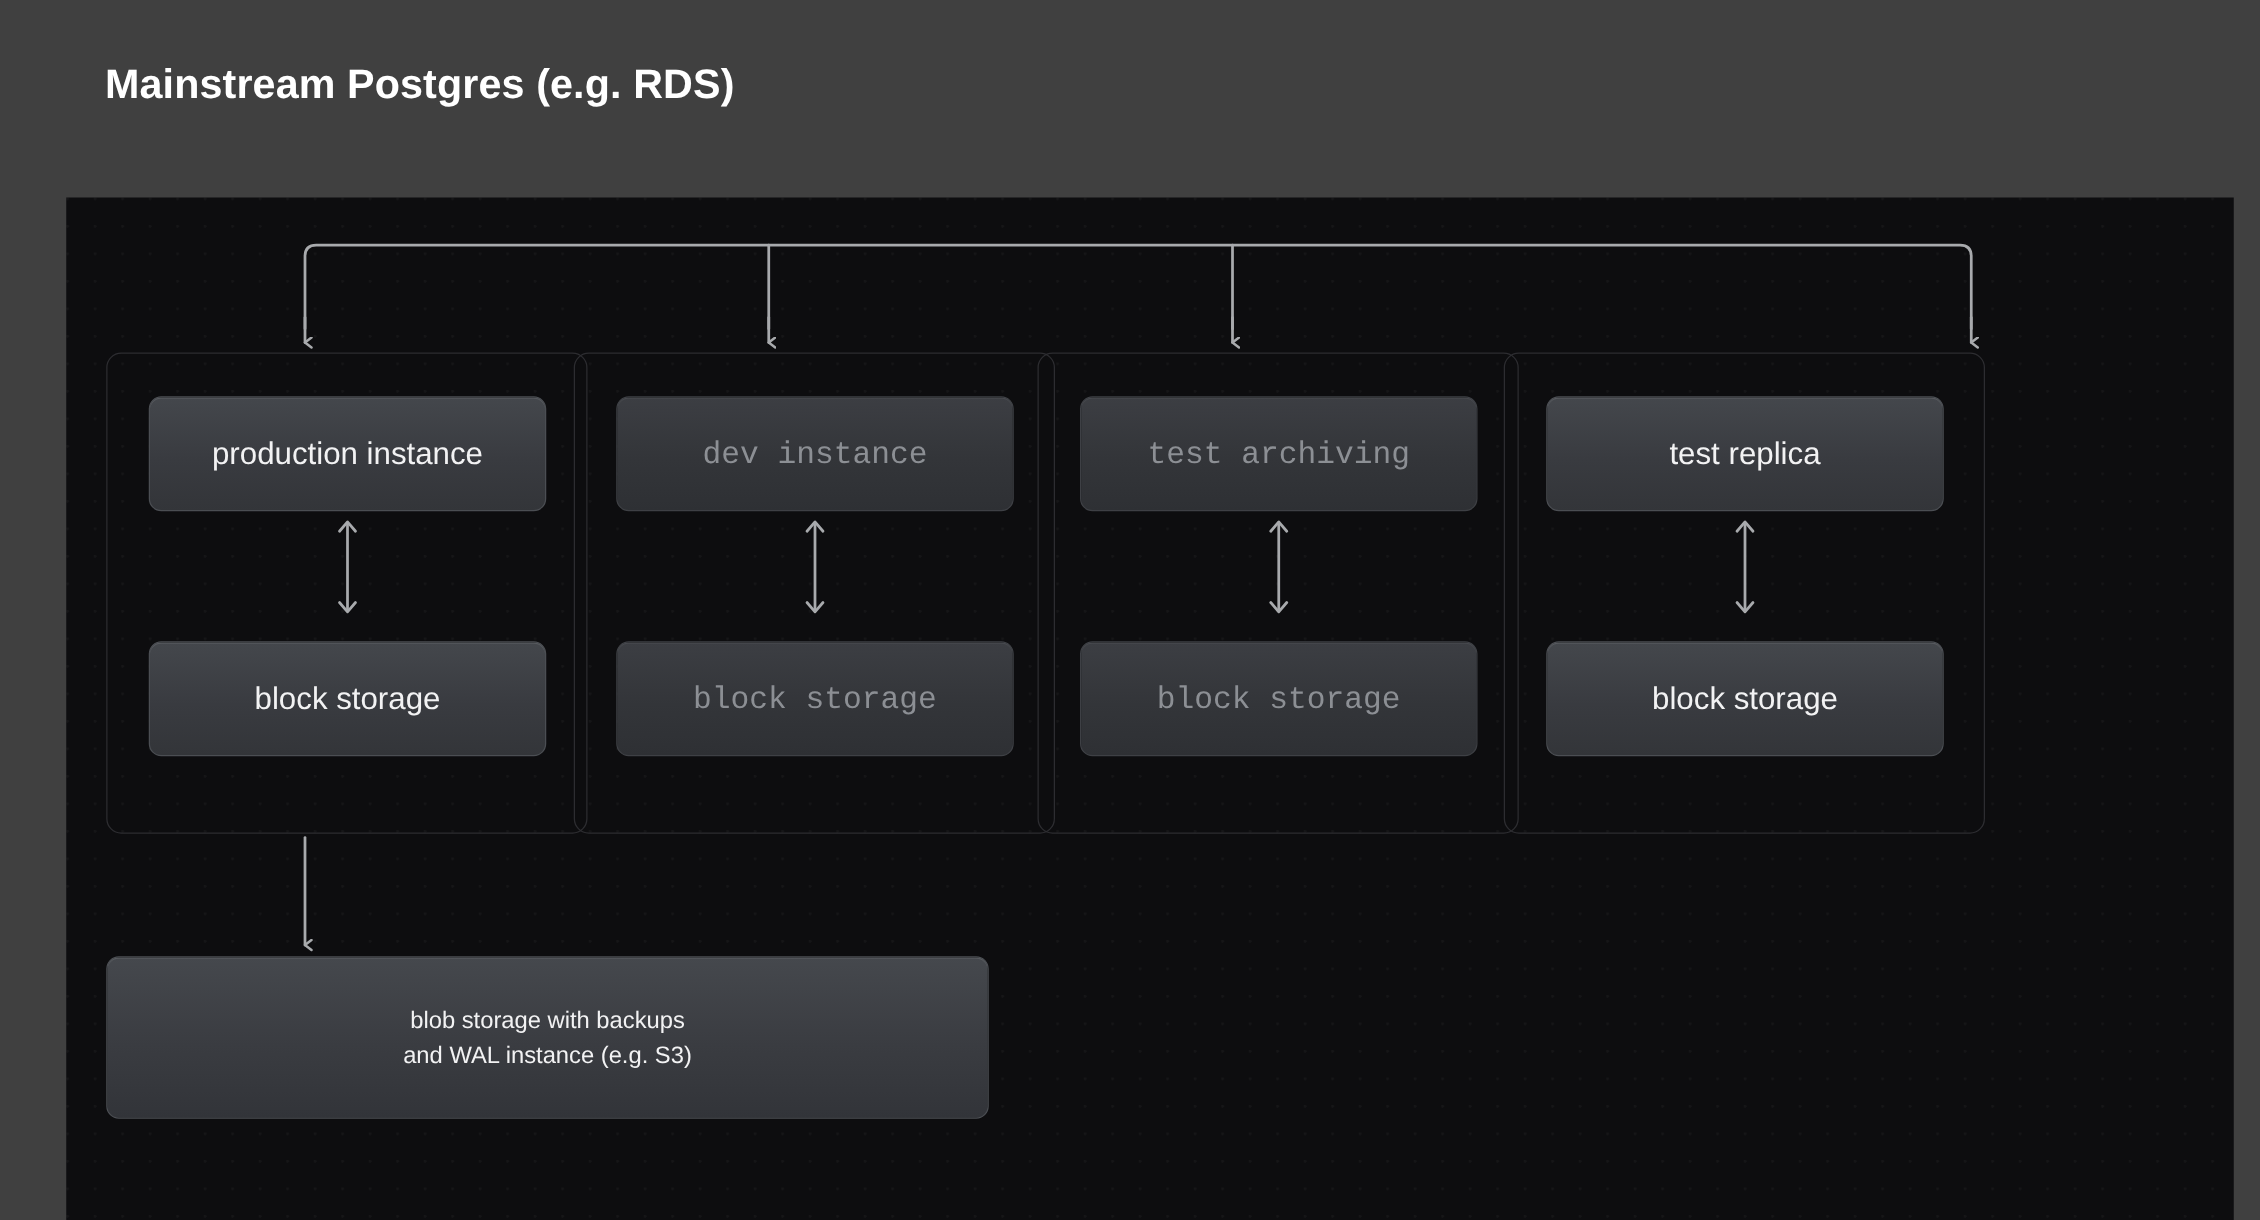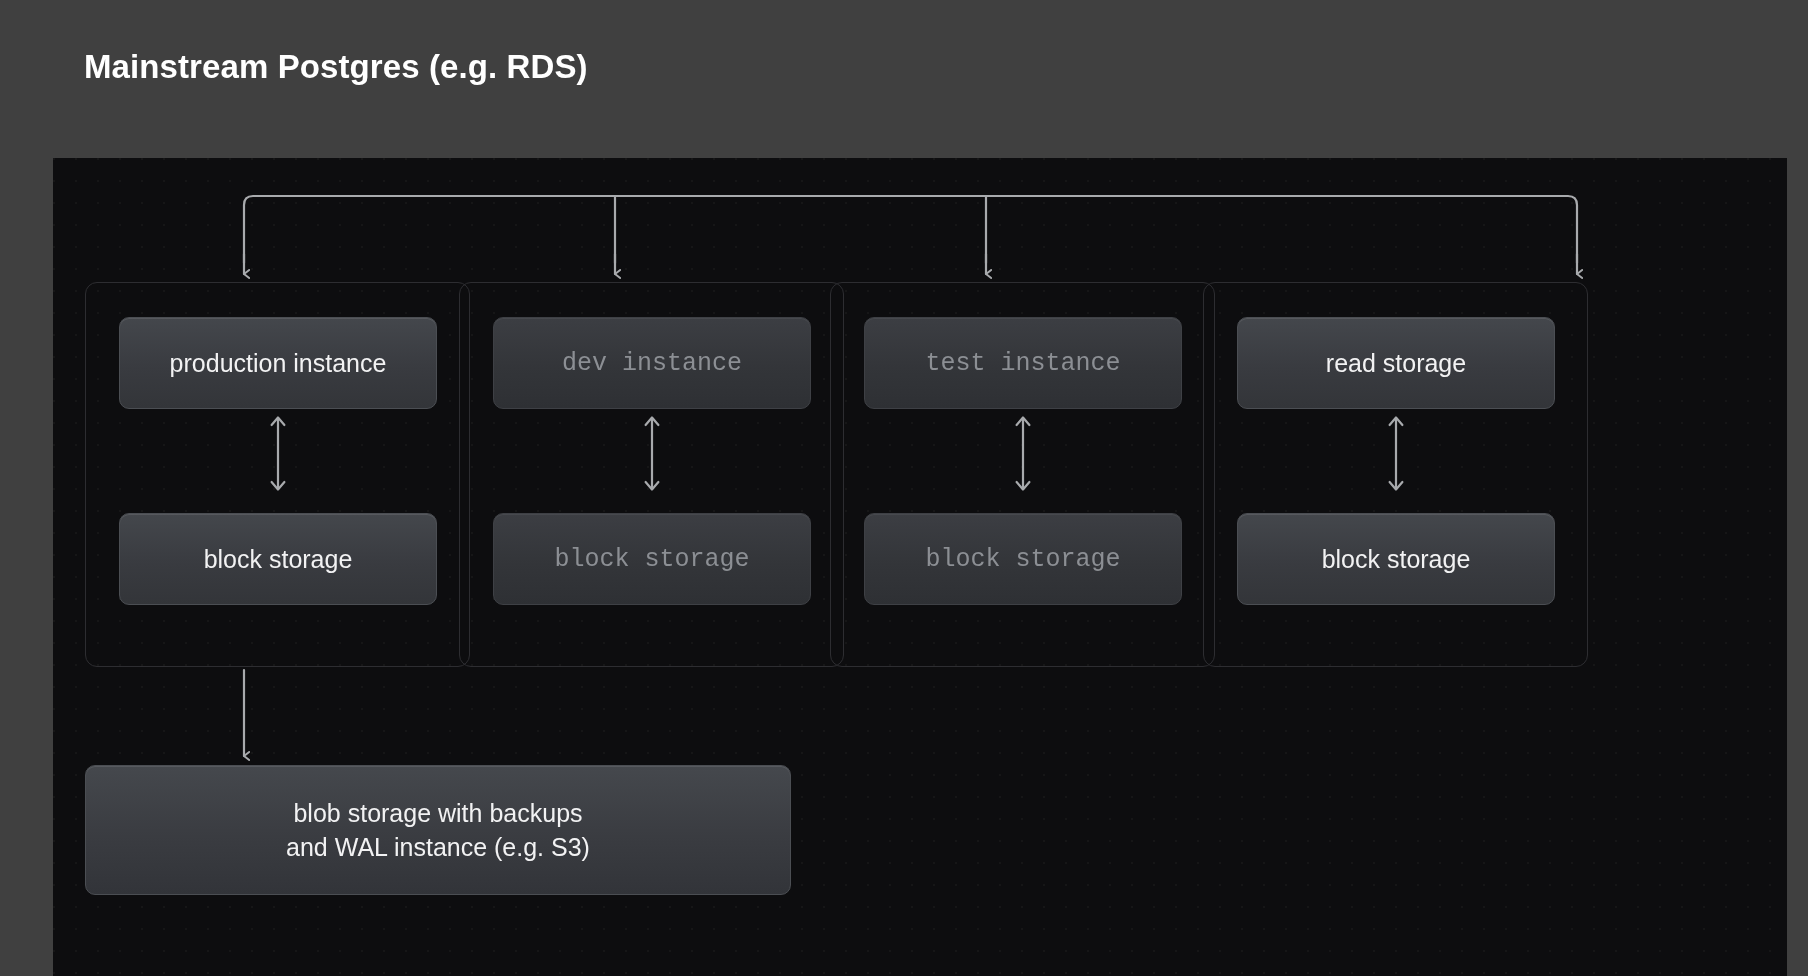--- a/index.html
+++ b/index.html
@@ -127,21 +127,21 @@
     background: linear-gradient(180deg, #45484d 0%, #3a3c41 55%, #323439 100%);
     box-sizing: border-box;
     display: flex;
     flex-direction: column;
     align-items: center;
     justify-content: center;
     gap: 9px;
     box-shadow: inset 0 1px 0 rgba(255,255,255,0.10);
   }
   .blob-box .line {
-    font-size: 25px;
+    font-size: 19px;
     line-height: 1;
     color: #f2f2f3;
     text-align: center;
     white-space: nowrap;
   }
 </style>
 </head>
 <body>
 
 <div id="root">
@@ -192,31 +192,31 @@
       <div class="node top">dev instance</div>
       <svg class="pair-arrow" viewBox="0 0 28 89">
         <line x1="14" y1="10" x2="14" y2="79" stroke="#a8aaad" stroke-width="2.2" stroke-linecap="round"></line>
         <path d="M7.6,16 L14,8.5 L20.4,16" fill="none" stroke="#a8aaad" stroke-width="2.2" stroke-linecap="round" stroke-linejoin="round"></path>
         <path d="M7.6,73 L14,80.5 L20.4,73" fill="none" stroke="#a8aaad" stroke-width="2.2" stroke-linecap="round" stroke-linejoin="round"></path>
       </svg>
       <div class="node bottom">block storage</div>
     </div>
 
     <div class="group g3 dim">
-      <div class="node top">test instance</div>
+      <div class="node top">test archiving</div>
       <svg class="pair-arrow" viewBox="0 0 28 89">
         <line x1="14" y1="10" x2="14" y2="79" stroke="#a8aaad" stroke-width="2.2" stroke-linecap="round"></line>
         <path d="M7.6,16 L14,8.5 L20.4,16" fill="none" stroke="#a8aaad" stroke-width="2.2" stroke-linecap="round" stroke-linejoin="round"></path>
         <path d="M7.6,73 L14,80.5 L20.4,73" fill="none" stroke="#a8aaad" stroke-width="2.2" stroke-linecap="round" stroke-linejoin="round"></path>
       </svg>
       <div class="node bottom">block storage</div>
     </div>
 
     <div class="group g4">
-      <div class="node top">read storage</div>
+      <div class="node top">test replica</div>
       <svg class="pair-arrow" viewBox="0 0 28 89">
         <line x1="14" y1="10" x2="14" y2="79" stroke="#a8aaad" stroke-width="2.2" stroke-linecap="round"></line>
         <path d="M7.6,16 L14,8.5 L20.4,16" fill="none" stroke="#a8aaad" stroke-width="2.2" stroke-linecap="round" stroke-linejoin="round"></path>
         <path d="M7.6,73 L14,80.5 L20.4,73" fill="none" stroke="#a8aaad" stroke-width="2.2" stroke-linecap="round" stroke-linejoin="round"></path>
       </svg>
       <div class="node bottom">block storage</div>
     </div>
 
     <div class="blob-box">
       <div class="line">blob storage with backups</div>

